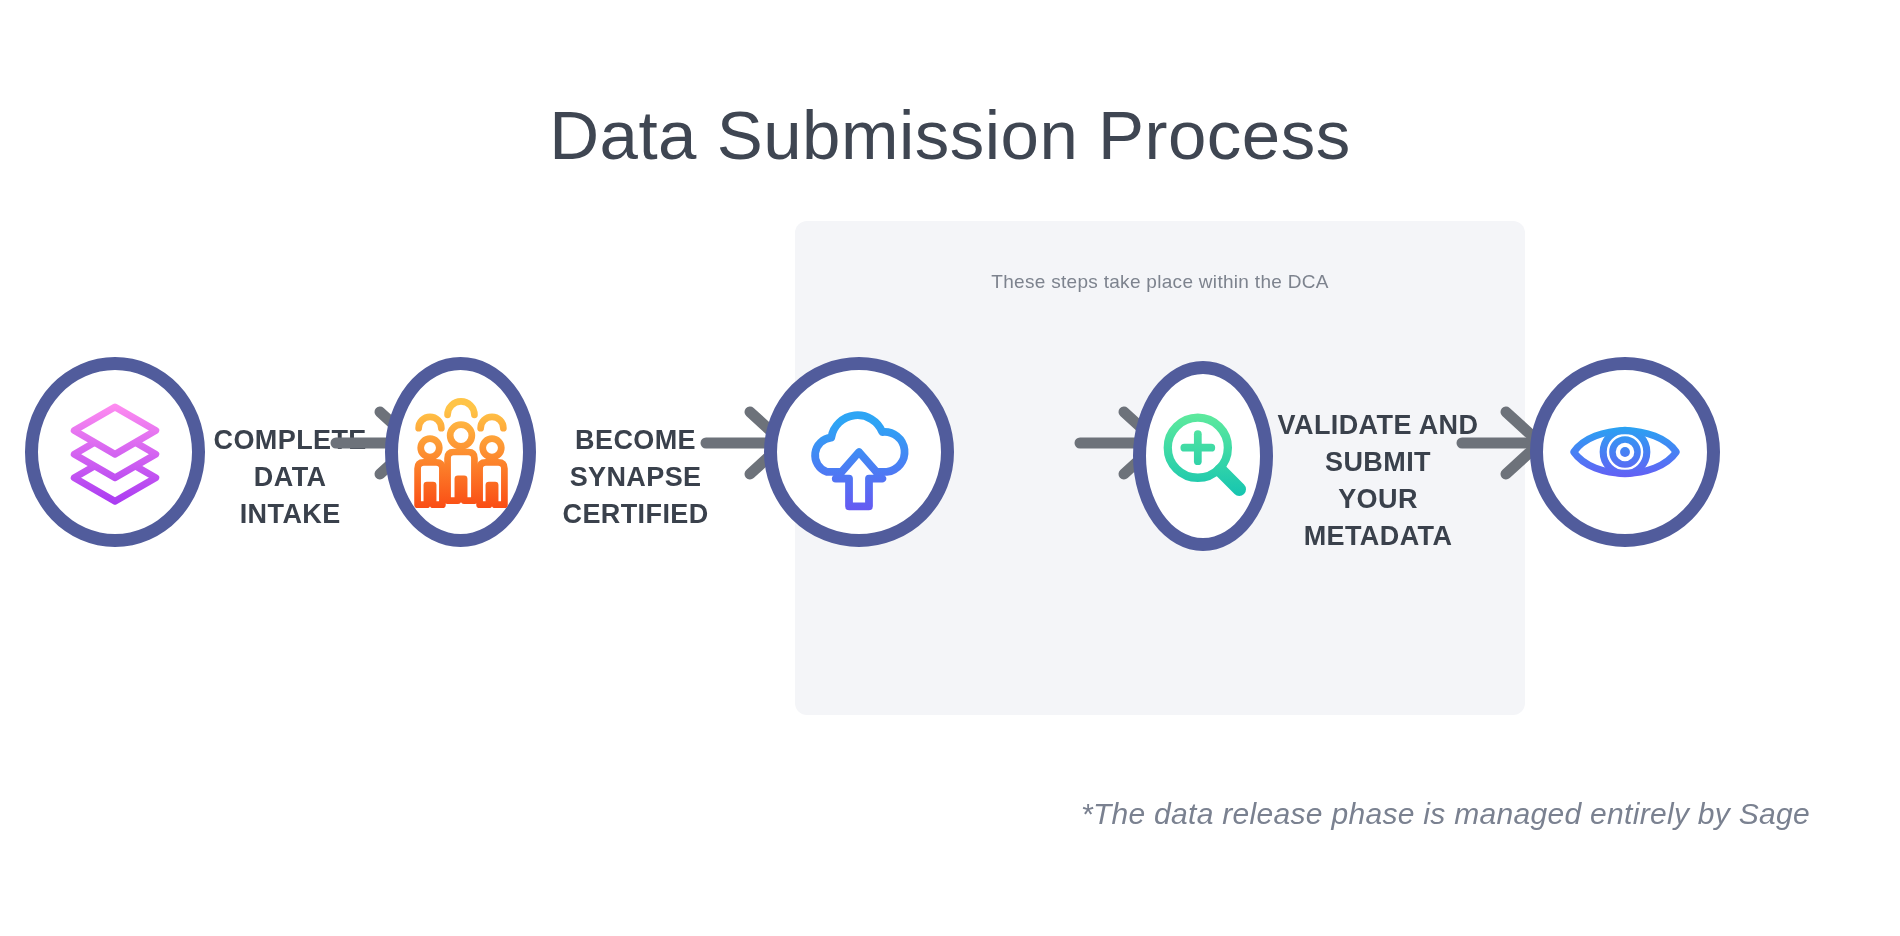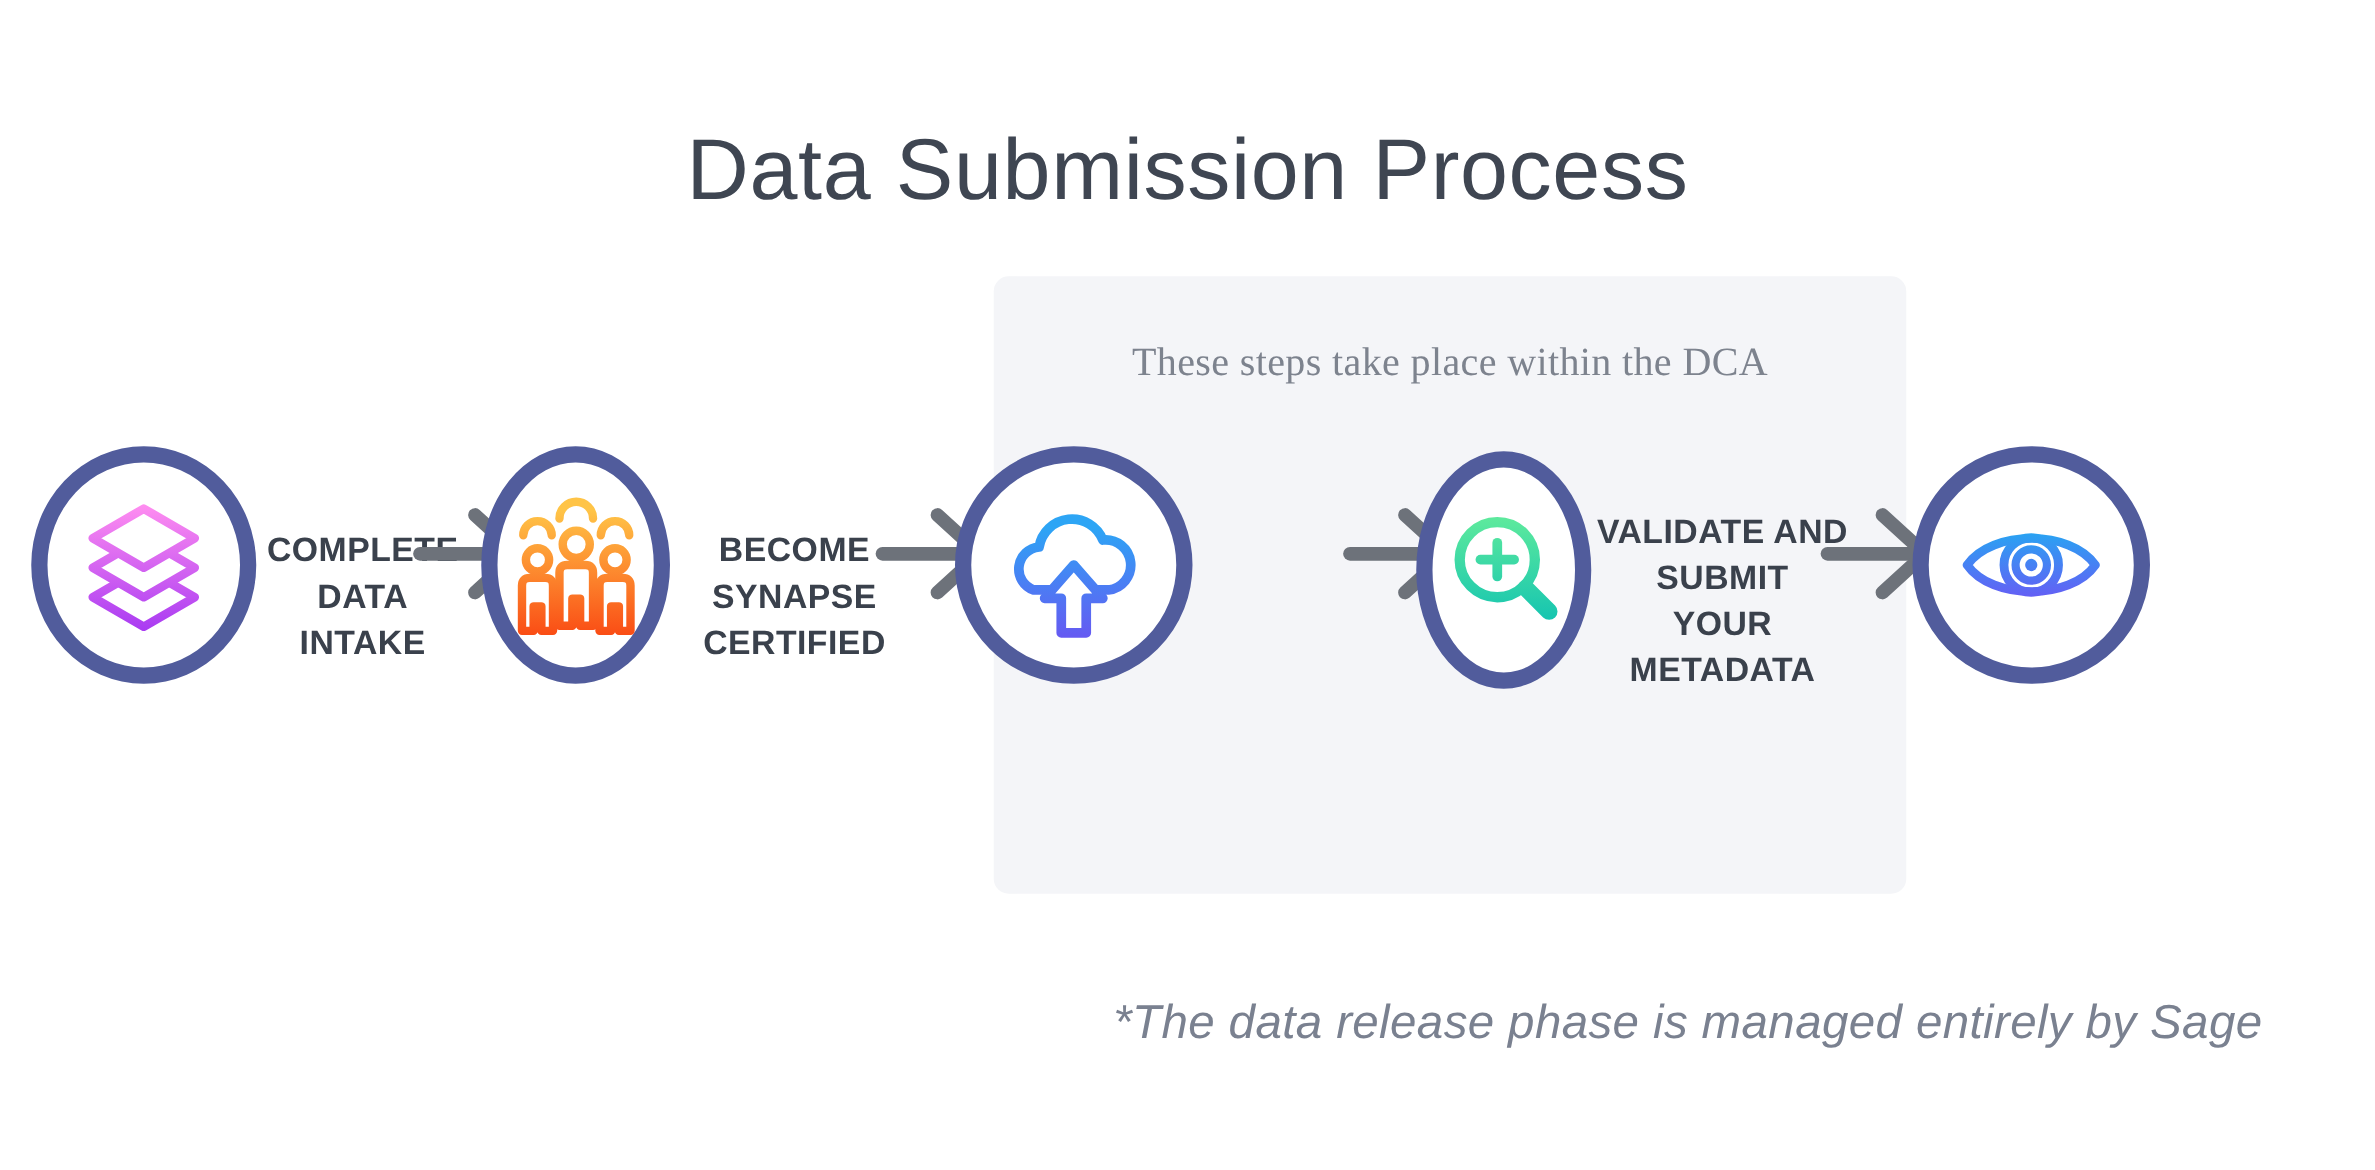--- a/index.html
+++ b/index.html
@@ -27,24 +27,23 @@
   .dca-panel {
     position: absolute;
     left: 795px; top: 221px;
     width: 730px; height: 494px;
     background: var(--panelbg, #f4f5f8);
     border-radius: 12px;
   }
   .dca-caption {
     margin-top: 50px;
     text-align: center;
-    font-size: 32px;
+    font-size: 19px;
     color: var(--caption, #7d838e);
     letter-spacing: 0.3px;
-    font-family: Liberation Serif, serif;
   }
   .step {
     position: absolute;
     top: 357px;
     width: 350px;
     display: flex;
     flex-direction: row;
     align-items: center;
   }
   .ring {
@@ -70,21 +69,21 @@
     position: absolute;
     top: 398px;
     width: 100px; height: 90px;
   }
   .arrow svg path {
     stroke: var(--arrow, #6d727a);
   }
   .footnote {
     position: absolute;
     top: 797px; right: 90px;
-    font-size: 38px;
+    font-size: 30px;
     font-style: italic;
     color: var(--footnote, #7a8190);
     letter-spacing: 0.3px;
   }
   .icon-stroke { fill: none; stroke-linecap: round; stroke-linejoin: round; }
   .icon-filled { fill: #ffffff; stroke-linecap: round; stroke-linejoin: round; }
 </style>
 </head>
 <body>
 

